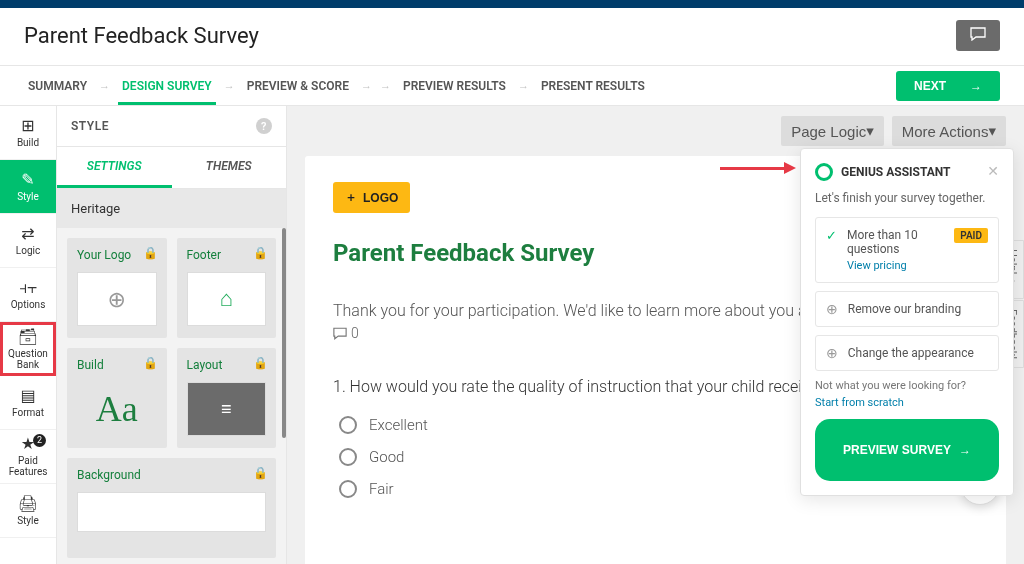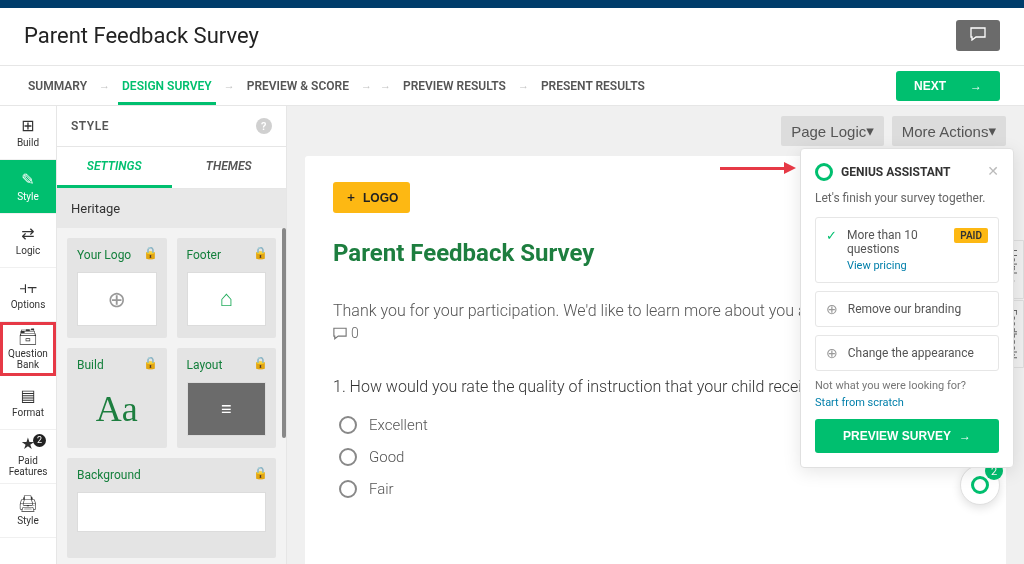--- a/index.html
+++ b/index.html
@@ -55,21 +55,21 @@
 .ga-title { font-size: 12px; font-weight: 700; color: #333; }
 .ga-tag { font-size: 12px; color: #666; margin-bottom: 12px; }
 .ga-item { border: 1px solid #e6e6e6; border-radius: 3px; padding: 10px 10px; margin-bottom: 8px; display: flex; gap: 10px; align-items: flex-start; position: relative; font-size: 12px; }
 .ga-item .check { color: #00bf6f; font-size: 13px; }
 .ga-item .plus { color: #999; font-size: 14px; line-height: 1; }
 .ga-item .txt { flex: 1; color: #555; }
 .ga-item .link { color: #007faa; display: block; margin-top: 3px; cursor: pointer; font-size: 11px; }
 .paid-badge { background: #fdb813; color: #333; font-size: 10px; font-weight: 600; padding: 2px 6px; border-radius: 2px; margin-left: auto; }
 .ga-note { font-size: 11px; color: #777; margin: 6px 0 4px; }
 .ga-scratch { font-size: 11px; color: #007faa; cursor: pointer; margin-bottom: 10px; display: block; }
-.ga-preview { background: #00bf6f; color: #fff; border: none; width: 100%; padding: 10px 0; font-size: 12px; font-weight: 600; border-radius: 3px; cursor: pointer; display: flex; align-items: center; justify-content: center; gap: 8px; }
+.ga-preview { background: #00bf6f; color: #fff; border: none; width: 100%; padding: 24px 0; font-size: 12px; font-weight: 600; border-radius: 15px; cursor: pointer; display: flex; align-items: center; justify-content: center; gap: 8px; }
 .arrow-annot { position: absolute; top: 56px; right: 228px; z-index: 6; display: flex; align-items: center;}
 .arrow-line { height: 3px; width: 64px; background: #e63946; }
 .arrow-head { width: 0; height: 0; border-top: 6px solid transparent; border-bottom: 6px solid transparent; border-left: 12px solid #e63946; }
 .fab { position: absolute; right: 24px; bottom: 60px; width: 40px; height: 40px; background: #fff; border: 1px solid #e0e0e0; border-radius: 50%; display: flex; align-items: center; justify-content: center; box-shadow: 0 3px 10px rgba(0,0,0,0.12); }
 .fab .ga-icon { border-color: #00bf6f; }
 .fab .badge { position: absolute; top: -4px; right: -4px; background: #00bf6f; color: #fff; border-radius: 50%; width: 18px; height: 18px; font-size: 11px; display: flex; align-items: center; justify-content: center; }
 .sidetab { position: absolute; right: 0; top: 300px; writing-mode: vertical-rl; background: #f0f0f0; border: 1px solid #ddd; padding: 8px 4px; font-size: 11px; color: #666; border-radius: 4px 0 0 4px; cursor: pointer; }
 .sidetab.help { top: 240px; }
 .scrollbar-shadow { position: absolute; right: 0; top: 0; width: 4px; height: 210px; background: #888; border-radius: 2px;}
 .stylepanel-wrap { position: relative; flex: 1; overflow: hidden; }

